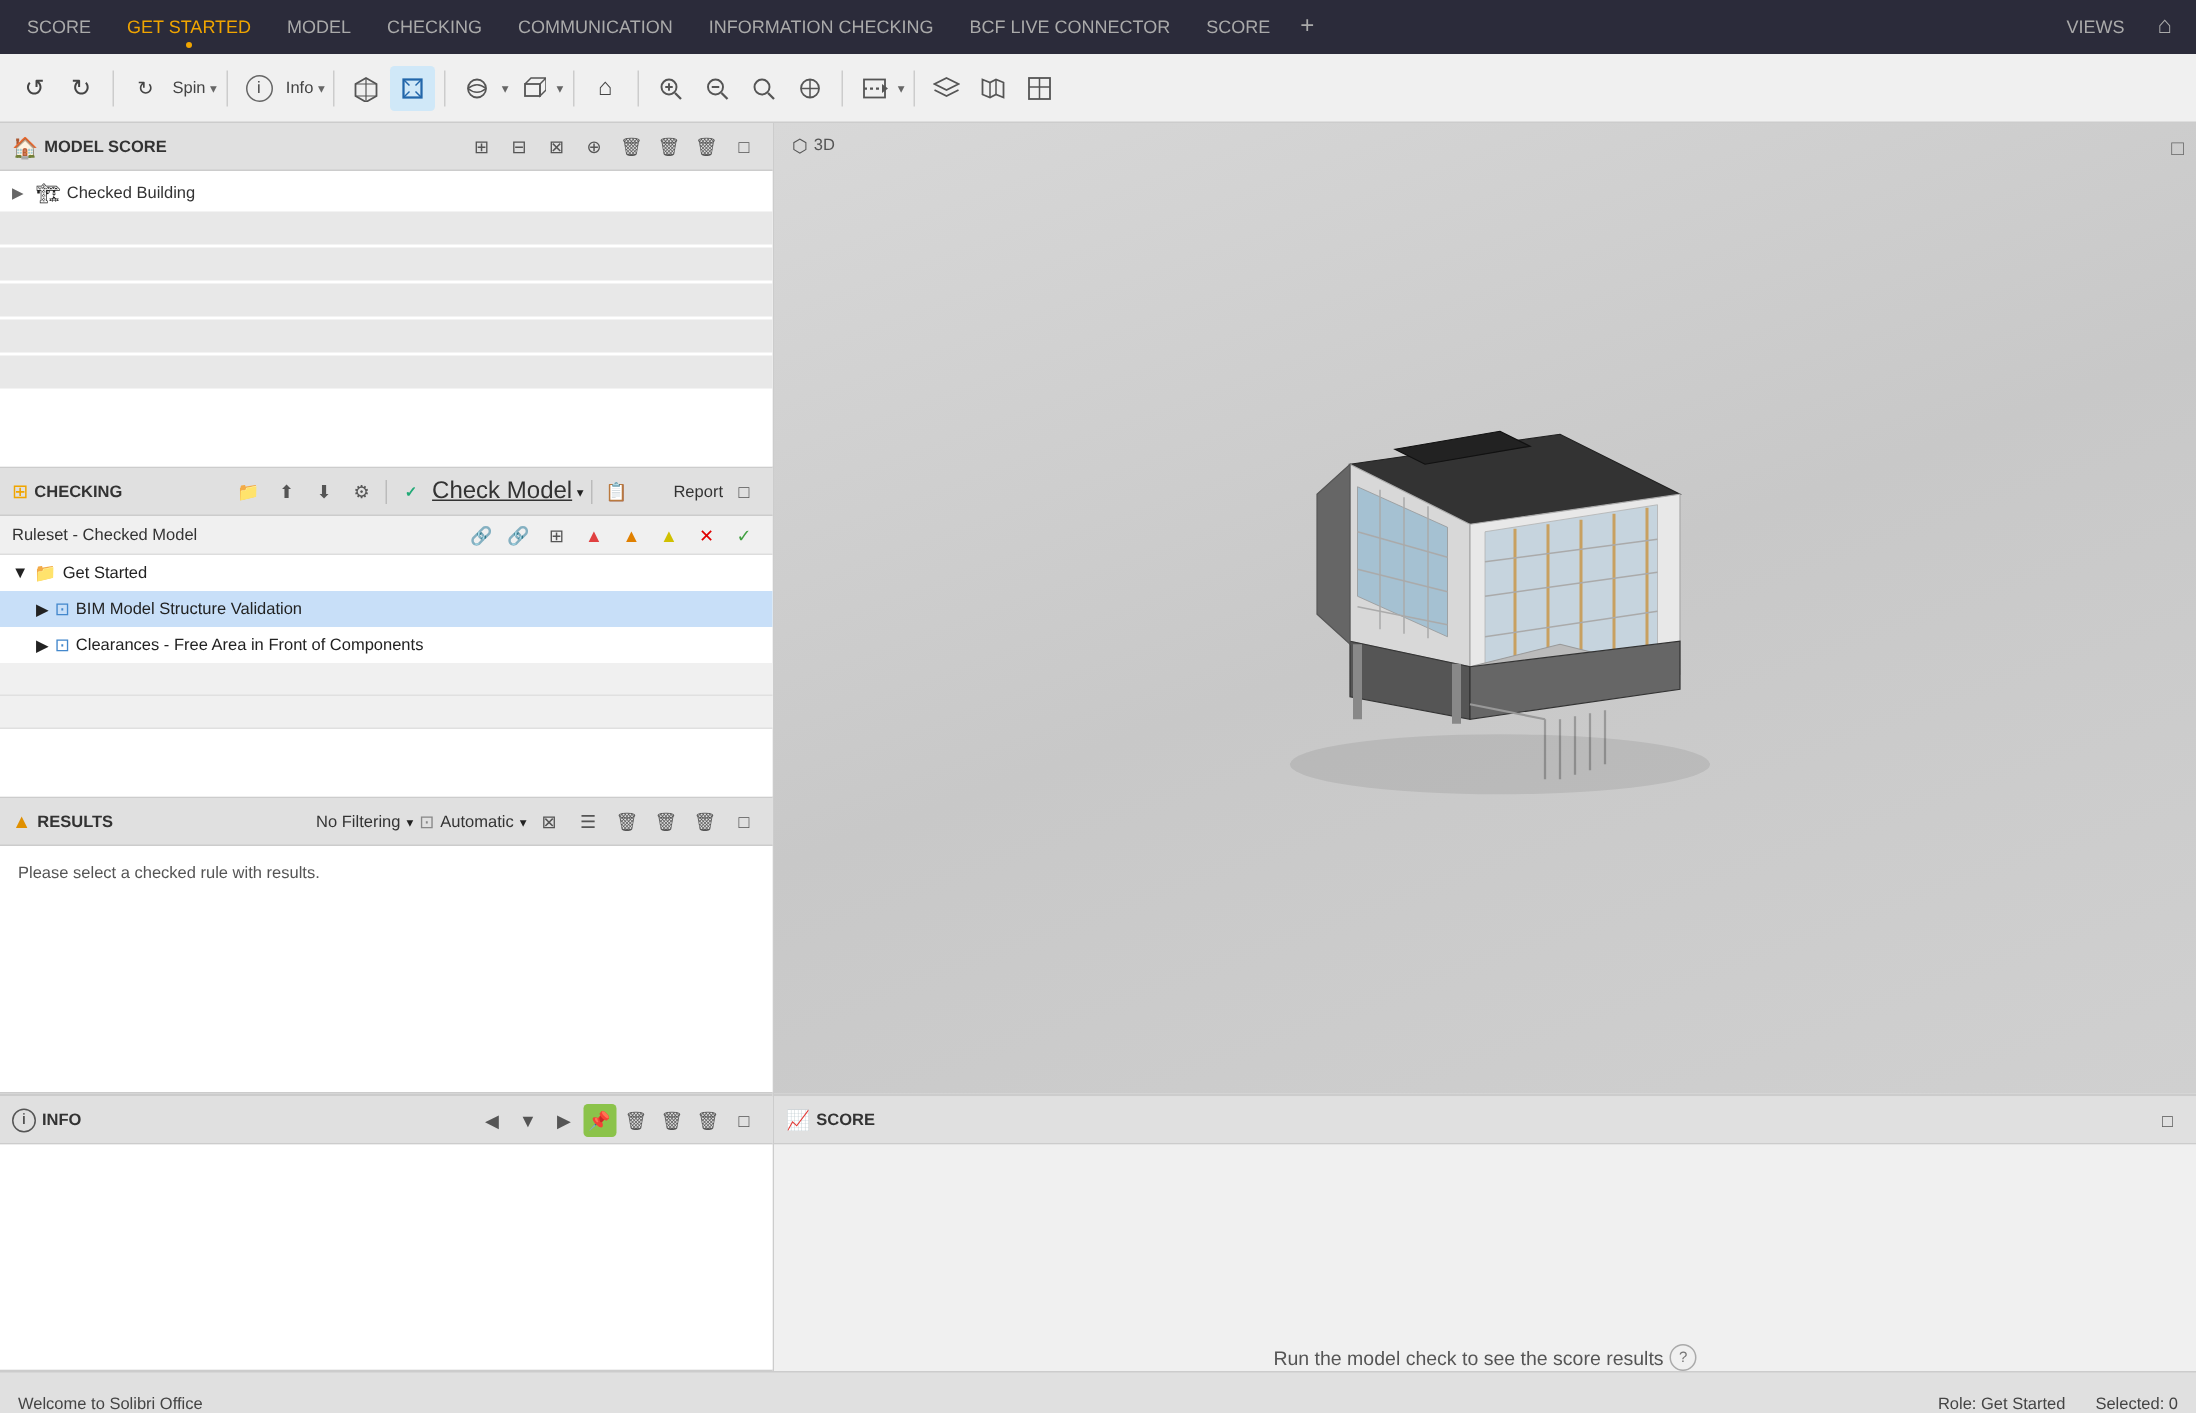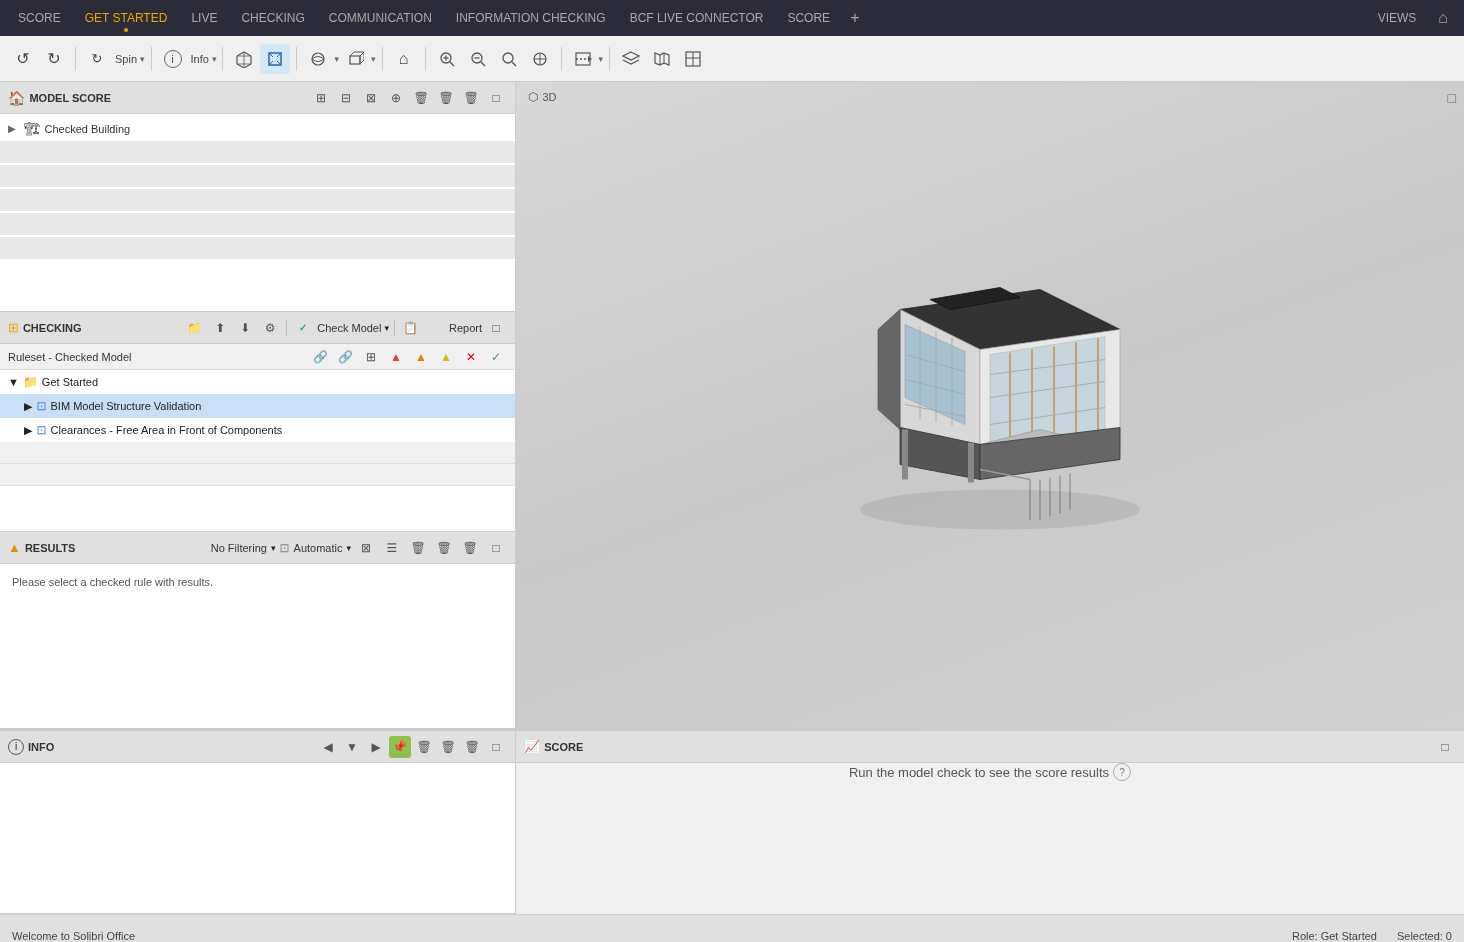--- a/index.html
+++ b/index.html
@@ -245,21 +245,21 @@
       display: flex;
       align-items: center;
       padding: 0 8px;
       gap: 4px;
       border-bottom: 1px solid #ccc;
     }
     .score-content {
       flex: 1;
       background: #f0f0f0;
       display: flex;
-      align-items: flex-start;
+      align-items: flex-end;
       justify-content: center;
     }
     .score-message {
       font-size: 13px;
       color: #555;
       display: flex;
       align-items: center;
       gap: 4px;
     }
 
@@ -284,21 +284,21 @@
     .tri-yellow { color: #d0c000; }
     .tri-green { color: #40a040; }
     .cross-red { color: #e00000; }
   </style>
 </head>
 <body>
 
 <div id="menu-bar">
   <div class="menu-item">SCORE</div>
   <div class="menu-item active">GET STARTED</div>
-  <div class="menu-item">LIVE</div>
+  <div class="menu-item">MODEL</div>
   <div class="menu-item">CHECKING</div>
   <div class="menu-item">COMMUNICATION</div>
   <div class="menu-item">INFORMATION CHECKING</div>
   <div class="menu-item">BCF LIVE CONNECTOR</div>
   <div class="menu-item">SCORE</div>
   <div class="menu-plus">+</div>
   <div class="menu-spacer"></div>
   <div class="menu-views">VIEWS</div>
   <div class="menu-home-icon">⌂</div>
 </div>
@@ -471,21 +471,21 @@
         <span class="panel-title">CHECKING</span>
         <div class="panel-actions">
           <div class="panel-icon-btn">📁</div>
           <div class="panel-icon-btn">⬆</div>
           <div class="panel-icon-btn">⬇</div>
           <div class="panel-icon-btn">⚙</div>
           <div style="width:1px;height:16px;background:#bbb;margin:0 2px;"></div>
           <div class="panel-icon-btn" style="color:#2a7;">
             <span style="font-size:10px;color:#2a7;font-weight:bold;">✓</span>
           </div>
-          <span class="filter-label" style="font-size:11px;">Check Model</span>
+          <span class="filter-label" style="font-size:16px;text-decoration:underline;">Check Model</span>
           <span style="font-size:9px;">▾</span>
           <div style="width:1px;height:16px;background:#bbb;margin:0 2px;"></div>
           <div class="panel-icon-btn">📋</div>
           <span class="filter-label" style="font-size:11px;padding-left:24px;">Report</span>
           <div class="panel-icon-btn">□</div>
         </div>
       </div>
 
       <div class="checking-subheader">
         <span>Ruleset - Checked Model</span>

